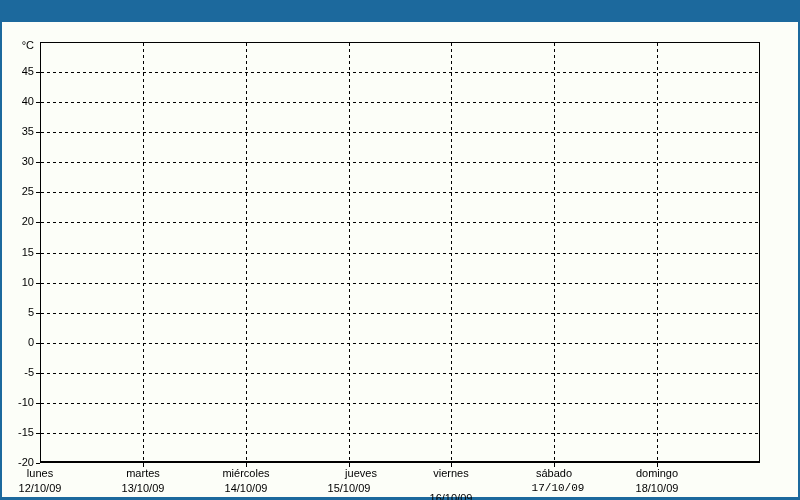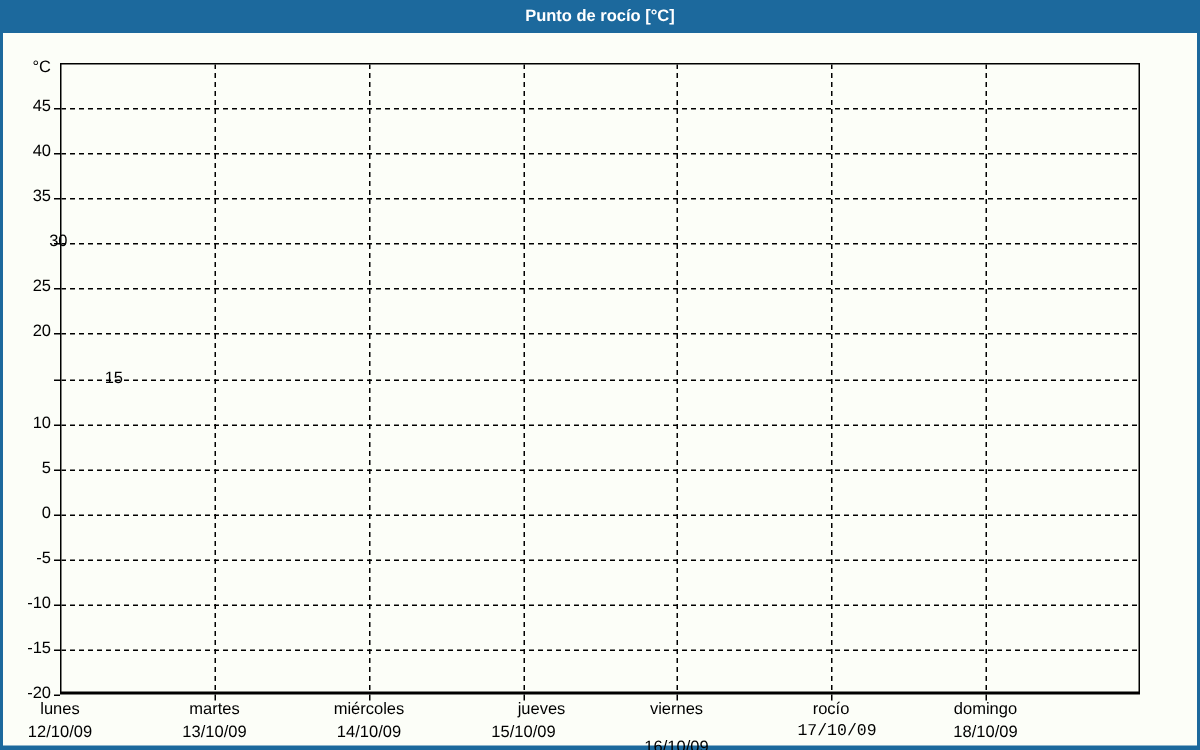--- a/index.html
+++ b/index.html
@@ -50,23 +50,20 @@
   .xlab {
     position: absolute; width: 92px;
     font-size: 11px; line-height: 13px; color: #000;
     text-align: center; white-space: nowrap;
   }
 </style>
 </head>
 <body>
 
 <div class="window">
-  <div class="titlebar">
-    <span class="title">Punto de rocío [°C]</span>
-  </div>
   <div class="panel"></div>
   <div class="plot" id="plot">
       <div class="hgrid" style="top: 29px;"></div>
       <div class="hgrid" style="top: 59px;"></div>
       <div class="hgrid" style="top: 89px;"></div>
       <div class="hgrid" style="top: 119px;"></div>
       <div class="hgrid" style="top: 149px;"></div>
       <div class="hgrid" style="top: 179px;"></div>
       <div class="hgrid" style="top: 210px;"></div>
       <div class="hgrid" style="top: 240px;"></div>
@@ -83,27 +80,27 @@
       <div class="vgrid" style="left: 616px;"></div>
     </div>
   <div id="axis-layer" style="position:absolute;left:0;top:0;width:800px;height:500px;pointer-events:none;">
       <div class="ytick" style="left: 36px; top: 72px;"></div>
       <div class="ylab" style="top: 65px;">45</div>
       <div class="ytick" style="left: 36px; top: 102px;"></div>
       <div class="ylab" style="top: 95px;">40</div>
       <div class="ytick" style="left: 36px; top: 132px;"></div>
       <div class="ylab" style="top: 125px;">35</div>
       <div class="ytick" style="left: 36px; top: 162px;"></div>
-      <div class="ylab" style="top: 155px; padding-left: 11px;">30</div>
+      <div class="ylab" style="top: 155px;">30</div>
       <div class="ytick" style="left: 36px; top: 192px;"></div>
       <div class="ylab" style="top: 185px;">25</div>
       <div class="ytick" style="left: 36px; top: 222px;"></div>
       <div class="ylab" style="top: 215px;">20</div>
       <div class="ytick" style="left: 36px; top: 253px;"></div>
-      <div class="ylab" style="top: 246px; padding-left: 48px;">15</div>
+      <div class="ylab" style="top: 246px;">15</div>
       <div class="ytick" style="left: 36px; top: 283px;"></div>
       <div class="ylab" style="top: 276px;">10</div>
       <div class="ytick" style="left: 36px; top: 313px;"></div>
       <div class="ylab" style="top: 306px;">5</div>
       <div class="ytick" style="left: 36px; top: 343px;"></div>
       <div class="ylab" style="top: 336px;">0</div>
       <div class="ytick" style="left: 36px; top: 373px;"></div>
       <div class="ylab" style="top: 366px;">-5</div>
       <div class="ytick" style="left: 36px; top: 403px;"></div>
       <div class="ylab" style="top: 396px;">-10</div>
@@ -120,19 +117,19 @@
       <div class="xtick" style="left: 246px; top: 463px;"></div>
       <div class="xlab" style="left: 200px; top: 467px;">miércoles</div>
       <div class="xlab" style="left: 200px; top: 482px;">14/10/09</div>
       <div class="xtick" style="left: 349px; top: 463px;"></div>
       <div class="xlab" style="left: 315px; top: 467px;">jueves</div>
       <div class="xlab" style="left: 303px; top: 482px;">15/10/09</div>
       <div class="xtick" style="left: 451px; top: 463px;"></div>
       <div class="xlab" style="left: 405px; top: 467px;">viernes</div>
       <div class="xlab" style="left: 405px; top: 492px;">16/10/09</div>
       <div class="xtick" style="left: 554px; top: 463px;"></div>
-      <div class="xlab" style="left: 508px; top: 467px;">rocío</div>
+      <div class="xlab" style="left: 508px; top: 467px;">sábado</div>
       <div class="xlab" style="left: 512px; top: 482px; font-family: Liberation Mono, monospace;">17/10/09</div>
       <div class="xtick" style="left: 657px; top: 463px;"></div>
       <div class="xlab" style="left: 611px; top: 467px;">domingo</div>
       <div class="xlab" style="left: 611px; top: 482px;">18/10/09</div>
     </div>
 </div>
 
 </body></html>

